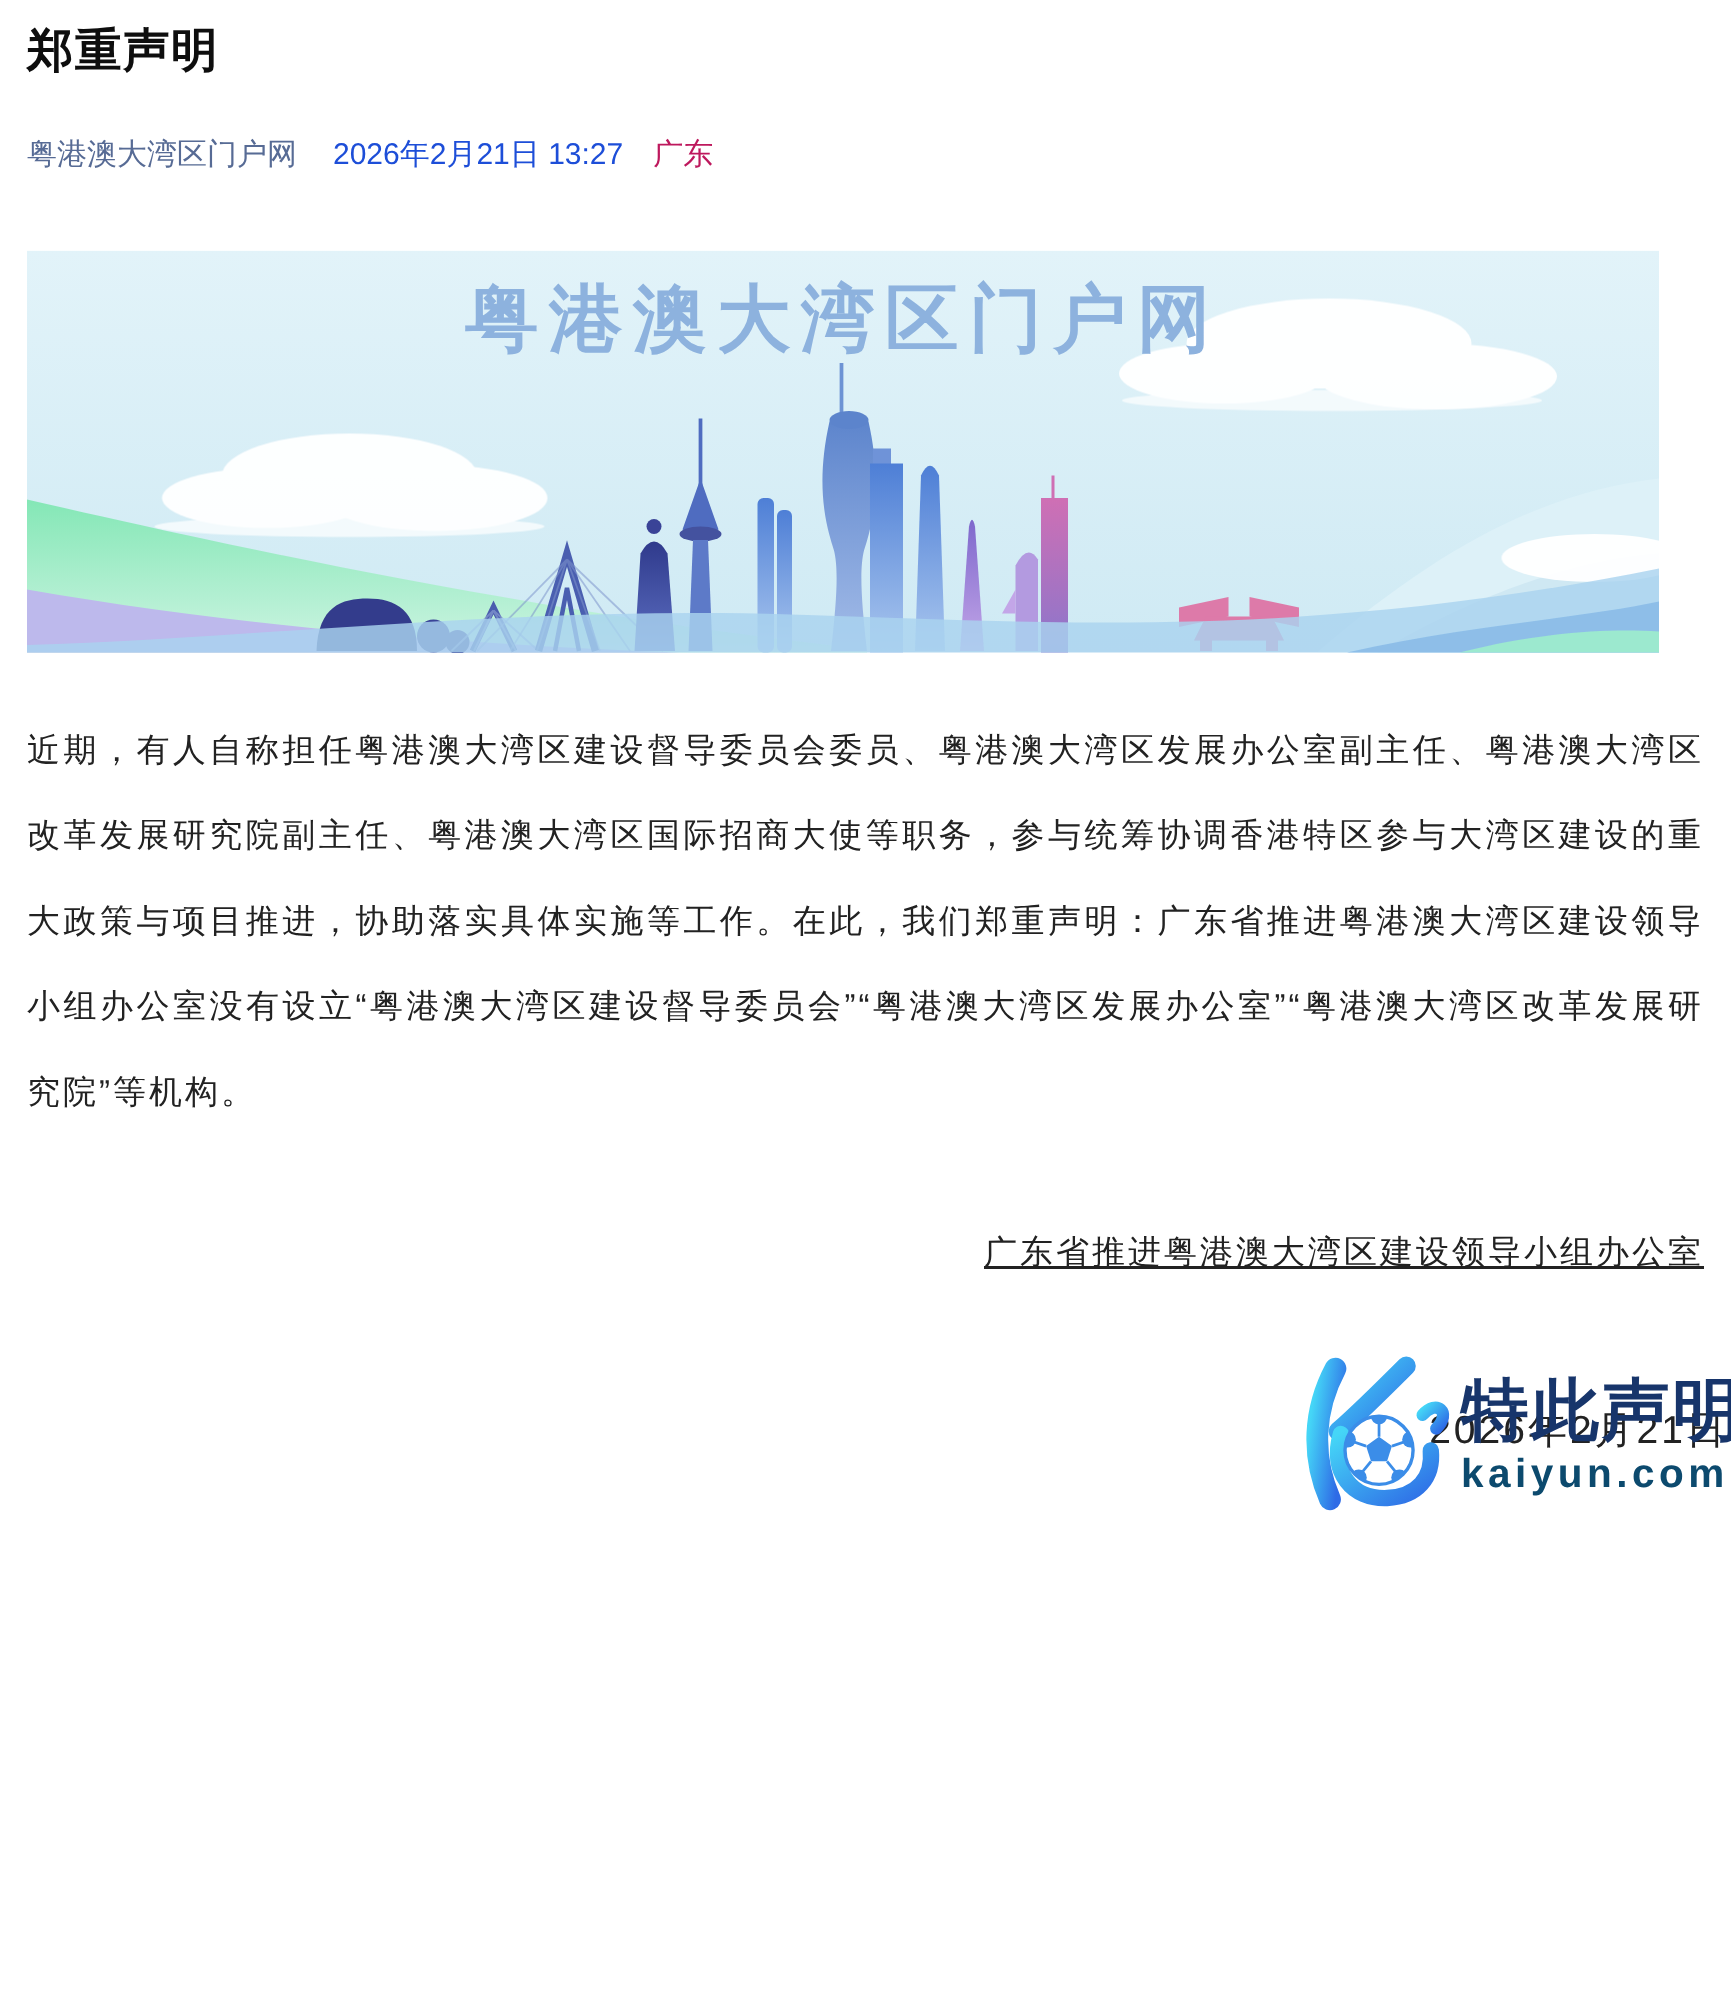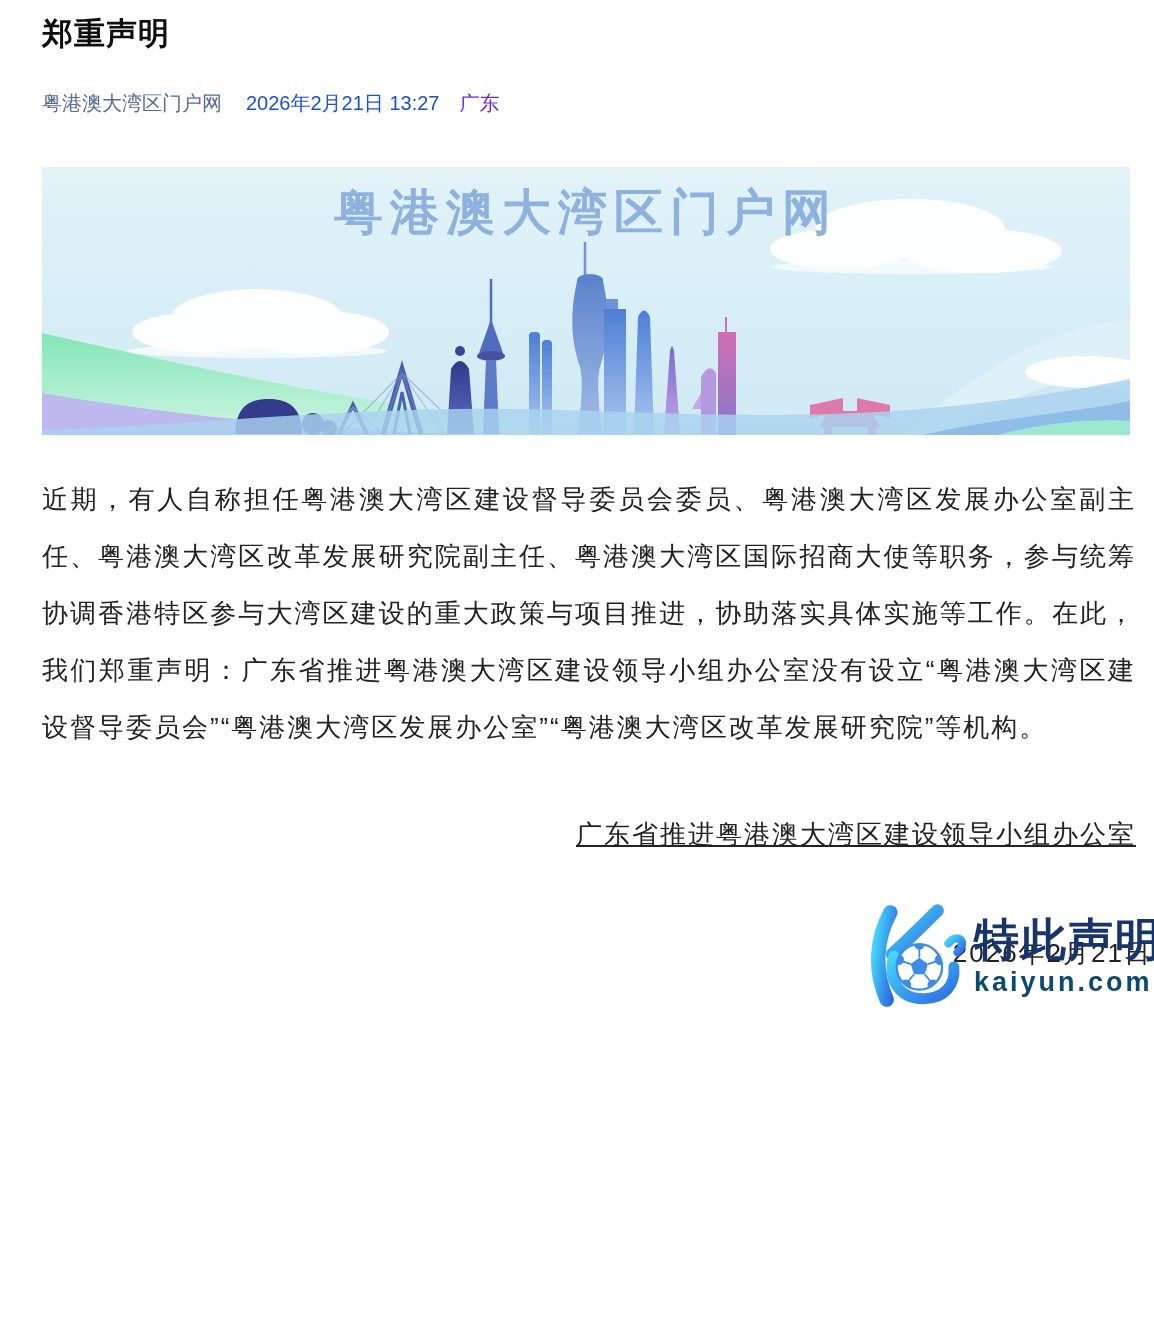--- a/index.html
+++ b/index.html
@@ -4,62 +4,62 @@
 <style>
   * { box-sizing: border-box; }
   html, body { margin: 0; padding: 0; }
   body {
     width: 1154px; height: 1342px;
     background: #ffffff;
     font-family: "Liberation Sans", sans-serif;
     color: #222;
     overflow: hidden;
   }
-  .container { padding: 0 18px; position: relative; margin-left: 24px; }
+  .container { padding: 0 18px; position: relative; }
 
   .page-title {
     margin: 16px 0 0;
     font-size: 31px;
     font-weight: 700;
     color: #0e0e0e;
     letter-spacing: 1px;
     line-height: 36px;
   }
 
   .meta {
     margin-top: 39px;
     font-size: 20px;
     line-height: 24px;
     display: flex;
     align-items: baseline;
   }
   .meta .source { color: #576b95; margin-right: 24px; cursor: pointer; text-decoration: none; }
   .meta .time   { color: #1d4ed8; margin-right: 20px; }
-  .meta .loc    { color: #6d28d9; }
+  .meta .loc    { color: #be185d; }
 
   .banner {
     margin-top: 52px;
     width: 1088px;
     height: 268px;
     overflow: hidden;
     cursor: pointer;
   }
   .banner svg { display: block; width: 100%; height: 100%; }
   .banner-title-text {
     font-family: "Liberation Sans", sans-serif;
     font-weight: 700;
     font-size: 49px;
     letter-spacing: 7px;
     fill: #8db2de;
   }
 
   .article { margin-top: 36px; }
   .article p {
     margin: 0 0 50px;
-    font-size: 26px;
+    font-size: 22px;
     line-height: 57px;
     letter-spacing: 2px;
     text-align: justify;
     color: #222;
   }
   .article p.signature { text-align: right; text-decoration: underline; }
 
   .footer {
     position: relative;
     height: 100px;

